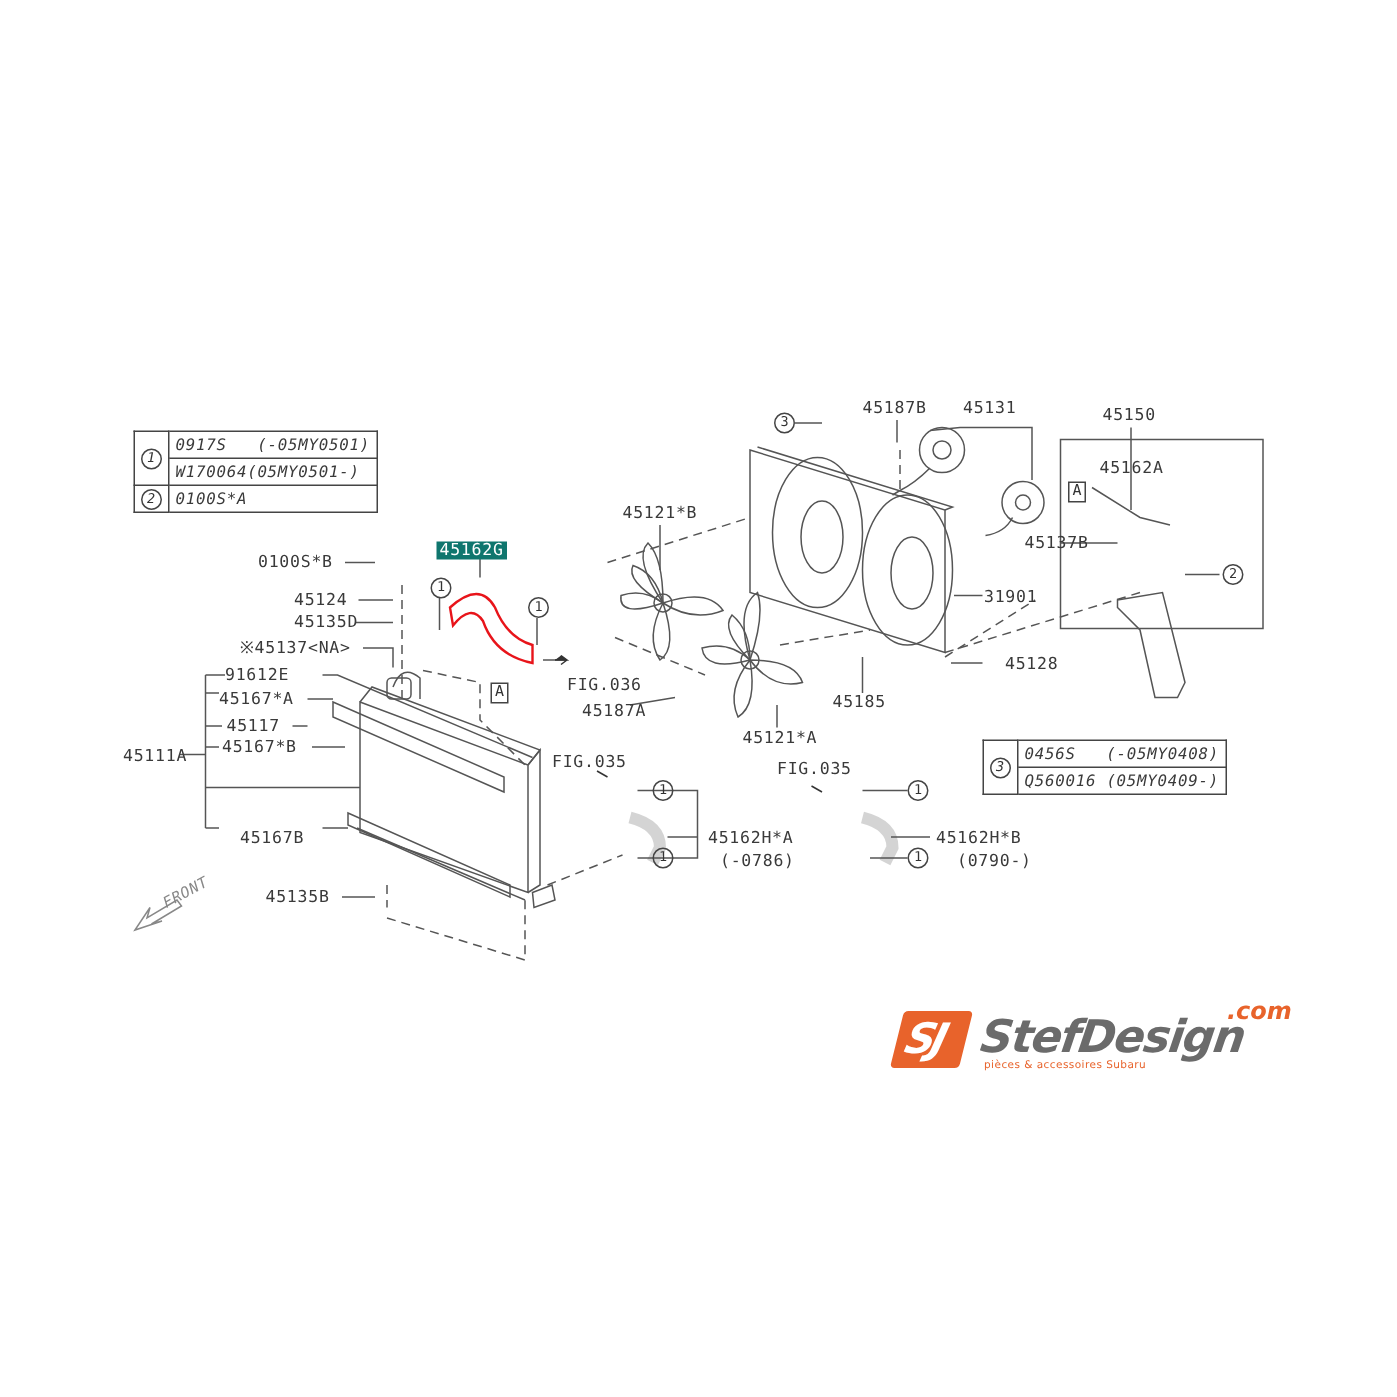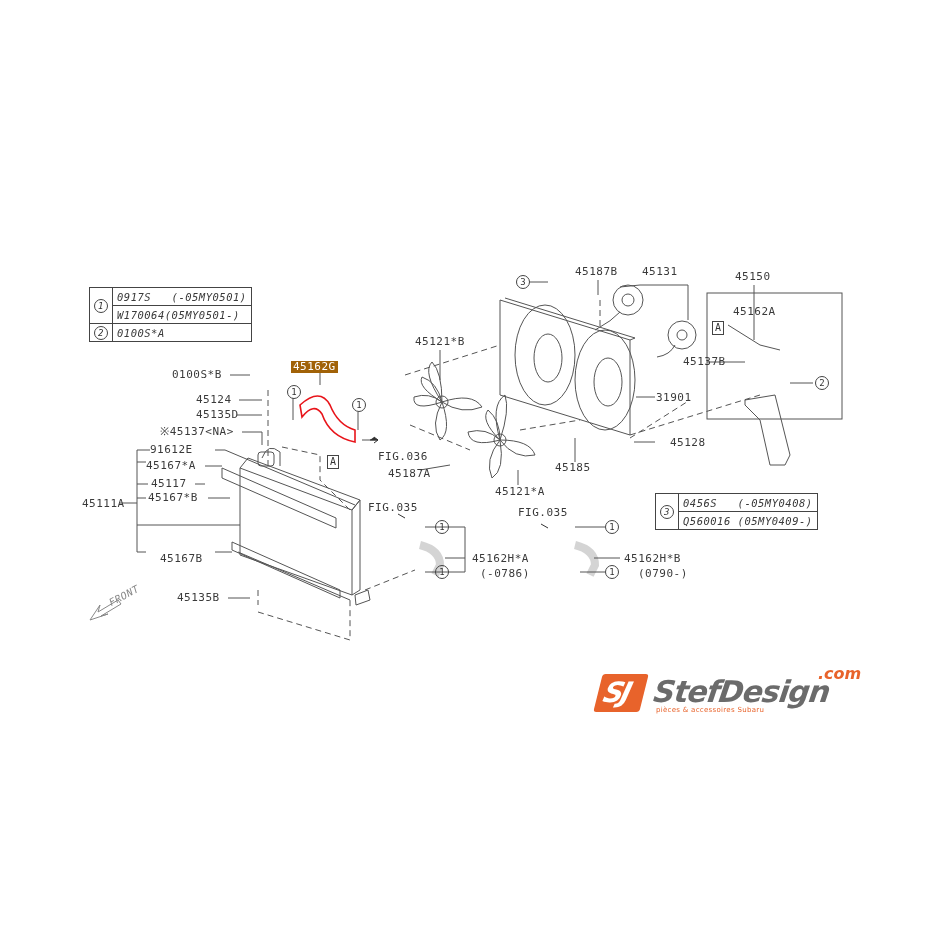--- a/index.html
+++ b/index.html
@@ -1,19 +1,19 @@
 <!DOCTYPE html>
 <html><head>
 <meta charset="utf-8">
 <style>
   html,body{margin:0;padding:0;background:#ffffff;}
   body{width:931px;height:931px;position:relative;overflow:hidden;font-family:"DejaVu Sans Mono","Liberation Mono",monospace;}
   #stage{position:absolute;left:0;top:0;width:931px;height:931px;}
   .lbl{position:absolute;font-size:11px;color:#3a3a3a;white-space:nowrap;letter-spacing:0.5px;line-height:12px;}
-  .hl{background:#a16207;color:#ffffff;padding:0 2px;font-size:11px;}
+  .hl{background:#0f766e;color:#ffffff;padding:0 2px;font-size:11px;}
   .tbl{position:absolute;border:1px solid #444;font-size:10.5px;color:#3a3a3a;background:#fff;border-collapse:collapse;}
   .tbl td{border:1px solid #444;padding:1px 4px;height:15px;white-space:nowrap;letter-spacing:0.5px;font-style:italic;}
   .circ{display:inline-block;width:12px;height:12px;border:1px solid #444;border-radius:50%;text-align:center;font-size:9px;line-height:12px;color:#333;}
   .logo{position:absolute;left:598px;top:668px;width:260px;height:50px;}
   .logo-box{position:absolute;left:0;top:6px;width:46px;height:38px;background:#e8632b;transform:skewX(-14deg);border-radius:3px;}
   .logo-box span{position:absolute;left:6px;top:2px;font-family:"DejaVu Sans",sans-serif;font-weight:bold;font-style:italic;font-size:28px;color:#fff;letter-spacing:-3px;}
   .logo-name{position:absolute;left:56px;top:6px;font-family:"DejaVu Sans",sans-serif;font-weight:bold;font-style:italic;font-size:30px;color:#6b6b6b;letter-spacing:-1px;transform:skewX(-8deg);}
   .logo-com{position:absolute;left:220px;top:-4px;font-family:"DejaVu Sans",sans-serif;font-weight:bold;font-style:italic;font-size:16px;color:#e8632b;}
   .logo-tag{position:absolute;left:58px;top:38px;font-family:"DejaVu Sans",sans-serif;font-size:7px;color:#e8632b;letter-spacing:0.3px;}
 </style>

